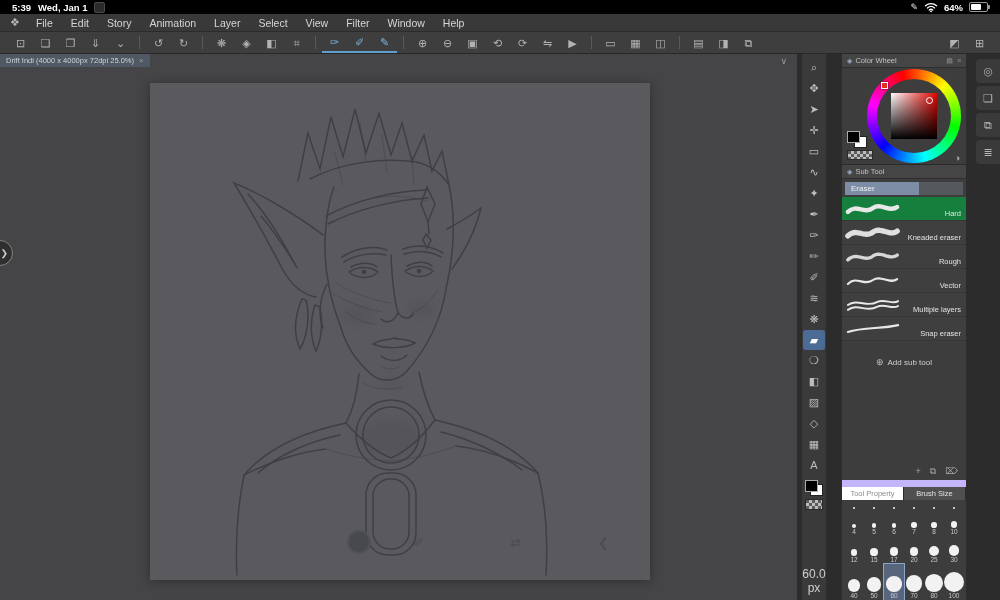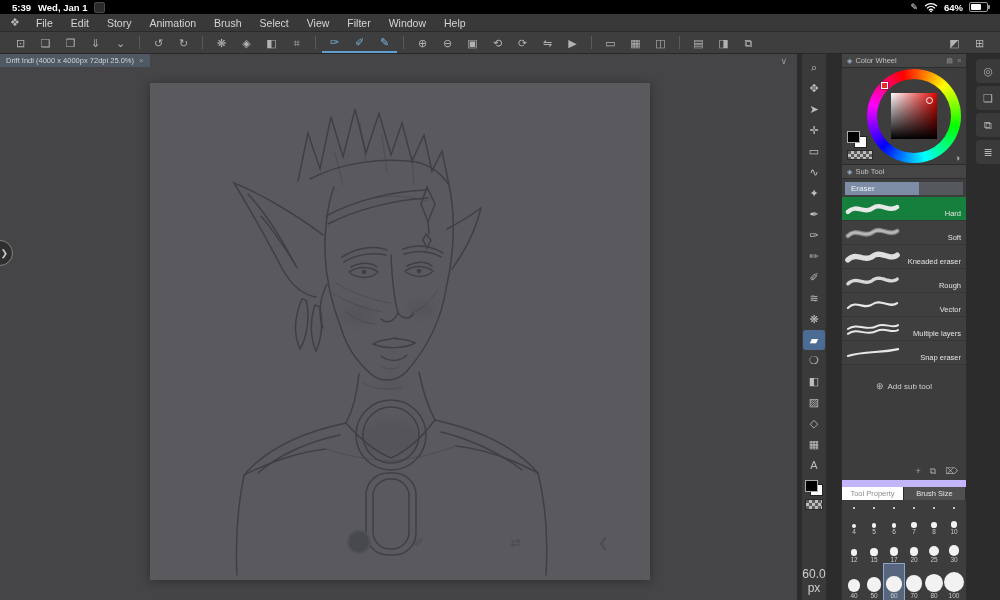--- a/index.html
+++ b/index.html
@@ -156,21 +156,21 @@
     </div>
   </div>
 
   <div class="menu-bar">
     <span class="app-icon">❖</span>
     <div class="menu-items">
         <span class="menu-item">File</span>
         <span class="menu-item">Edit</span>
         <span class="menu-item">Story</span>
         <span class="menu-item">Animation</span>
-        <span class="menu-item">Brush</span>
+        <span class="menu-item">Layer</span>
         <span class="menu-item">Select</span>
         <span class="menu-item">View</span>
         <span class="menu-item">Filter</span>
         <span class="menu-item">Window</span>
         <span class="menu-item">Help</span>
       </div>
   </div>
 
   <div class="toolbar">
     <div class="tb-groups">
@@ -396,27 +396,20 @@
         </div>
         <div class="subtool-list">
             <div class="subtool-row selected">
               <svg viewBox="0 0 60 18" width="58" height="18">
                 <path d="M4,12 C13,3 21,15 30,8 C38,2 47,13 55,7" stroke="#e8e8e8" fill="none" stroke-width="4.5" stroke-linecap="round"></path>
               </svg>
               <span class="subtool-label">Hard</span>
             </div>
             <div class="subtool-row">
               <svg viewBox="0 0 60 18" width="58" height="18">
-                <path d="M4,12 C13,3 21,15 30,8 C38,2 47,13 55,7" stroke="#e8e8e8" fill="none" stroke-width="5" stroke-linecap="round" opacity="0.4"></path>
-                <path d="M4,12 C13,3 21,15 30,8 C38,2 47,13 55,7" stroke="#e8e8e8" fill="none" stroke-width="2.5" stroke-linecap="round" opacity="0.55"></path>
-              </svg>
-              <span class="subtool-label">Soft</span>
-            </div>
-            <div class="subtool-row">
-              <svg viewBox="0 0 60 18" width="58" height="18">
                 <path d="M4,12 C13,3 21,15 30,8 C38,2 47,13 55,7" stroke="#e8e8e8" fill="none" stroke-width="5.5" stroke-linecap="round" opacity="0.95" stroke-dasharray="4 1"></path>
               </svg>
               <span class="subtool-label">Kneaded eraser</span>
             </div>
             <div class="subtool-row">
               <svg viewBox="0 0 60 18" width="58" height="18">
                 <path d="M4,12 C13,3 21,15 30,8 C38,2 47,13 55,7" stroke="#e8e8e8" fill="none" stroke-width="3.5" stroke-linecap="round" opacity="0.9" stroke-dasharray="2.5 1.2"></path>
               </svg>
               <span class="subtool-label">Rough</span>
             </div>

